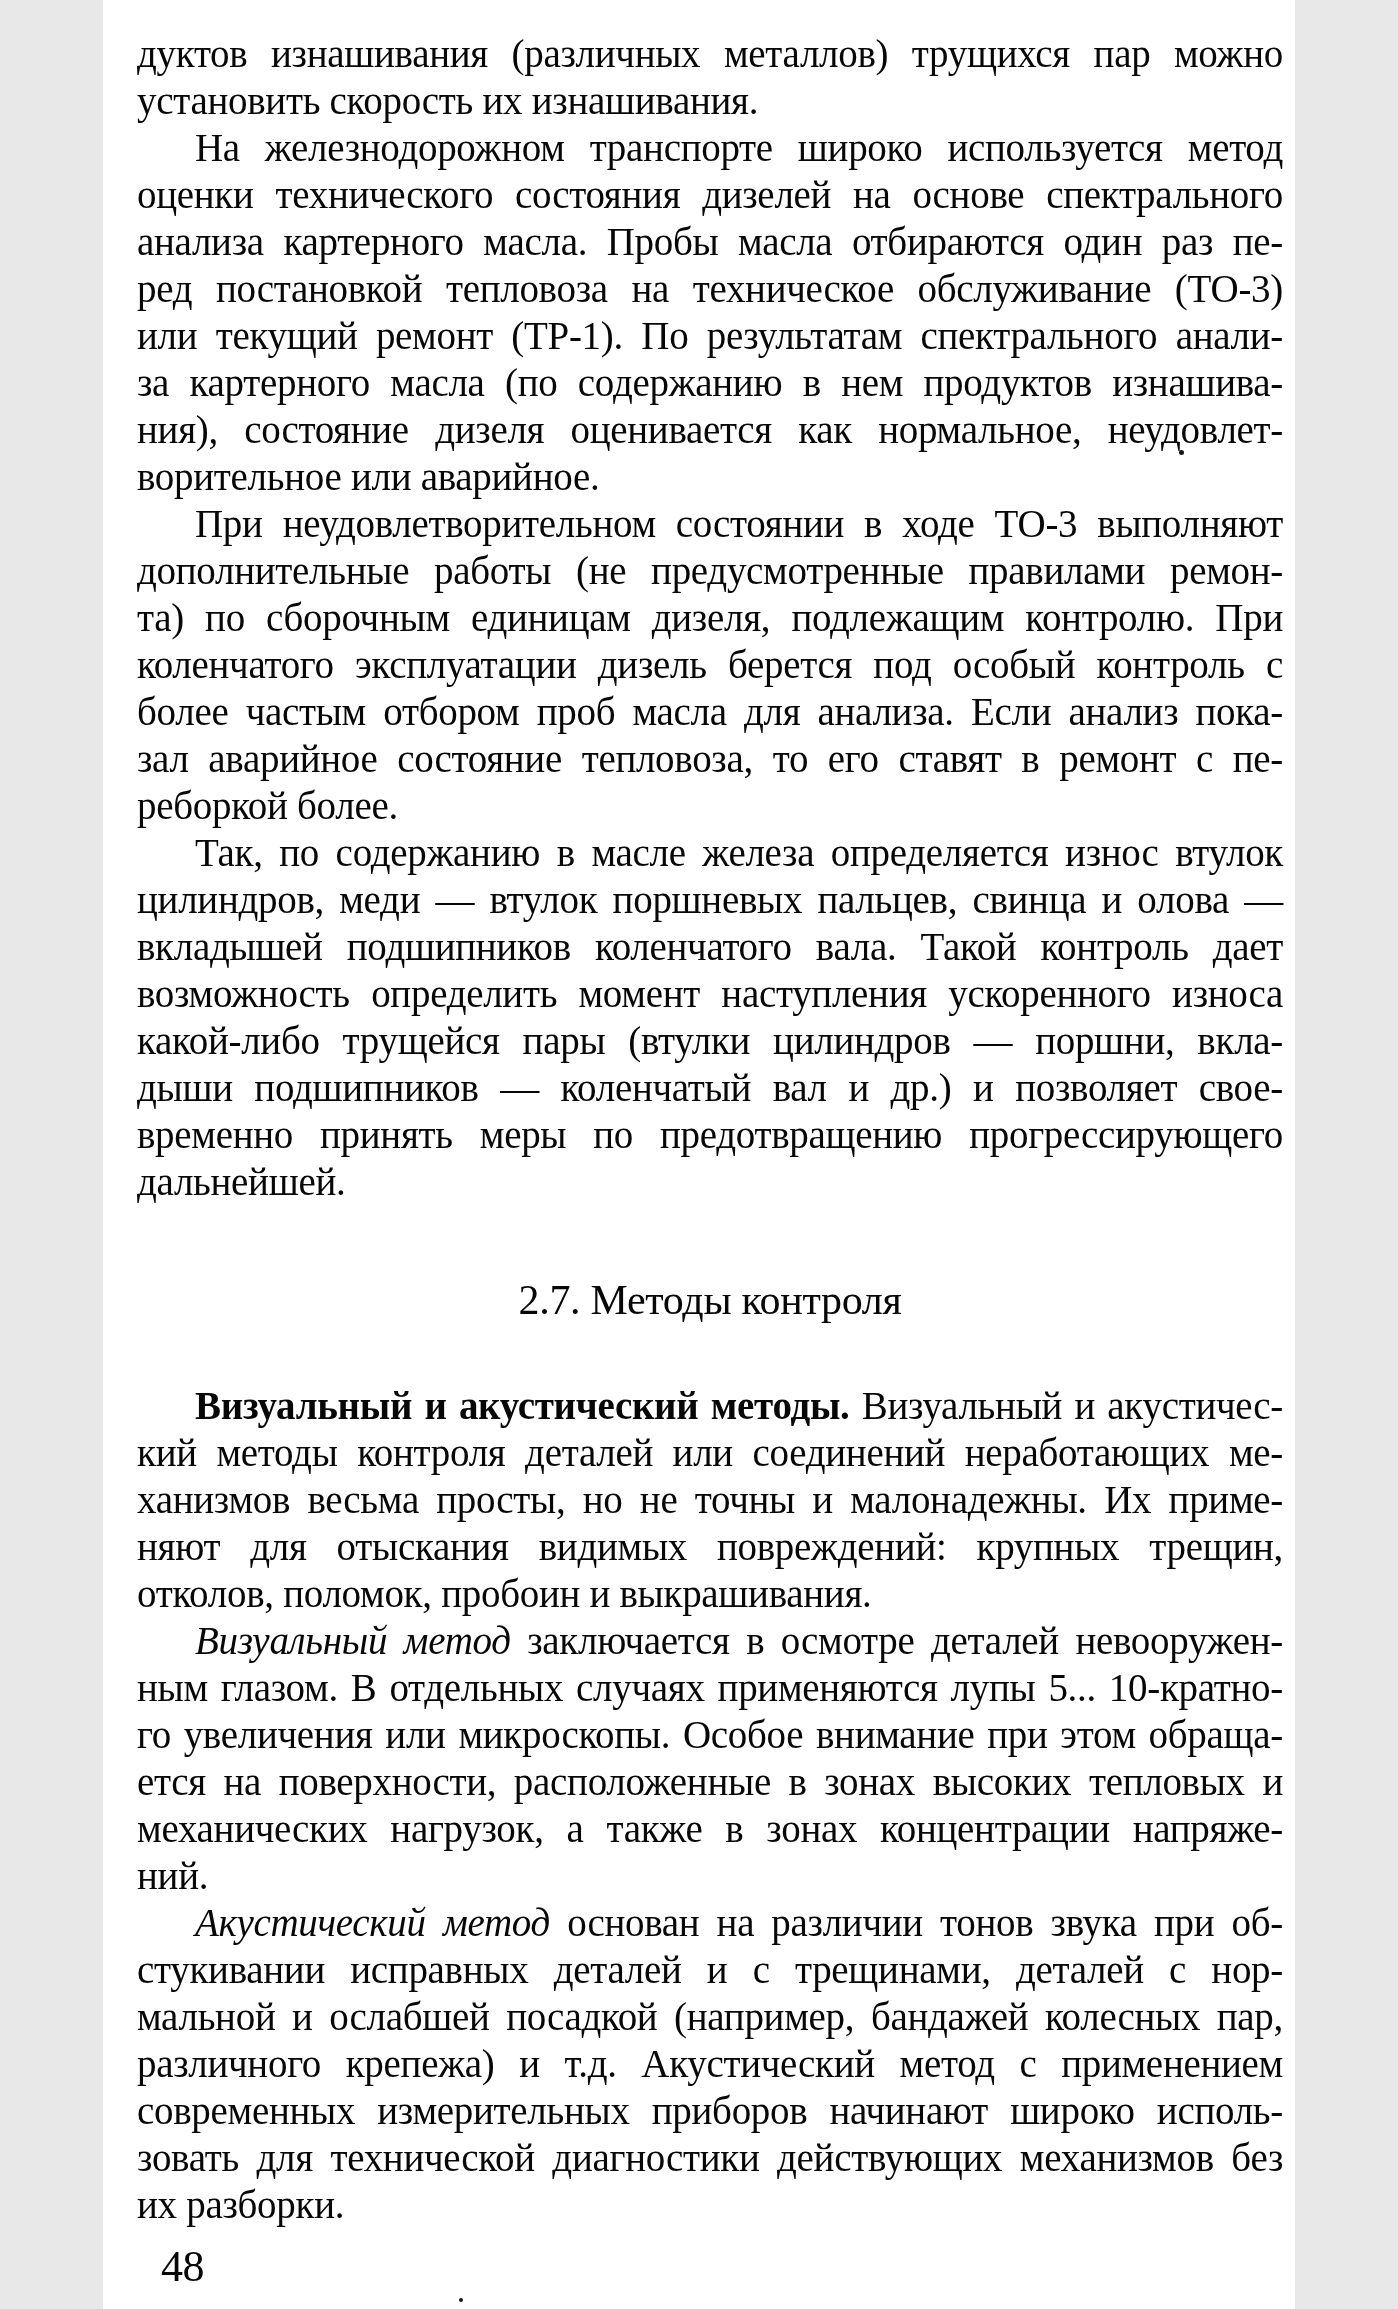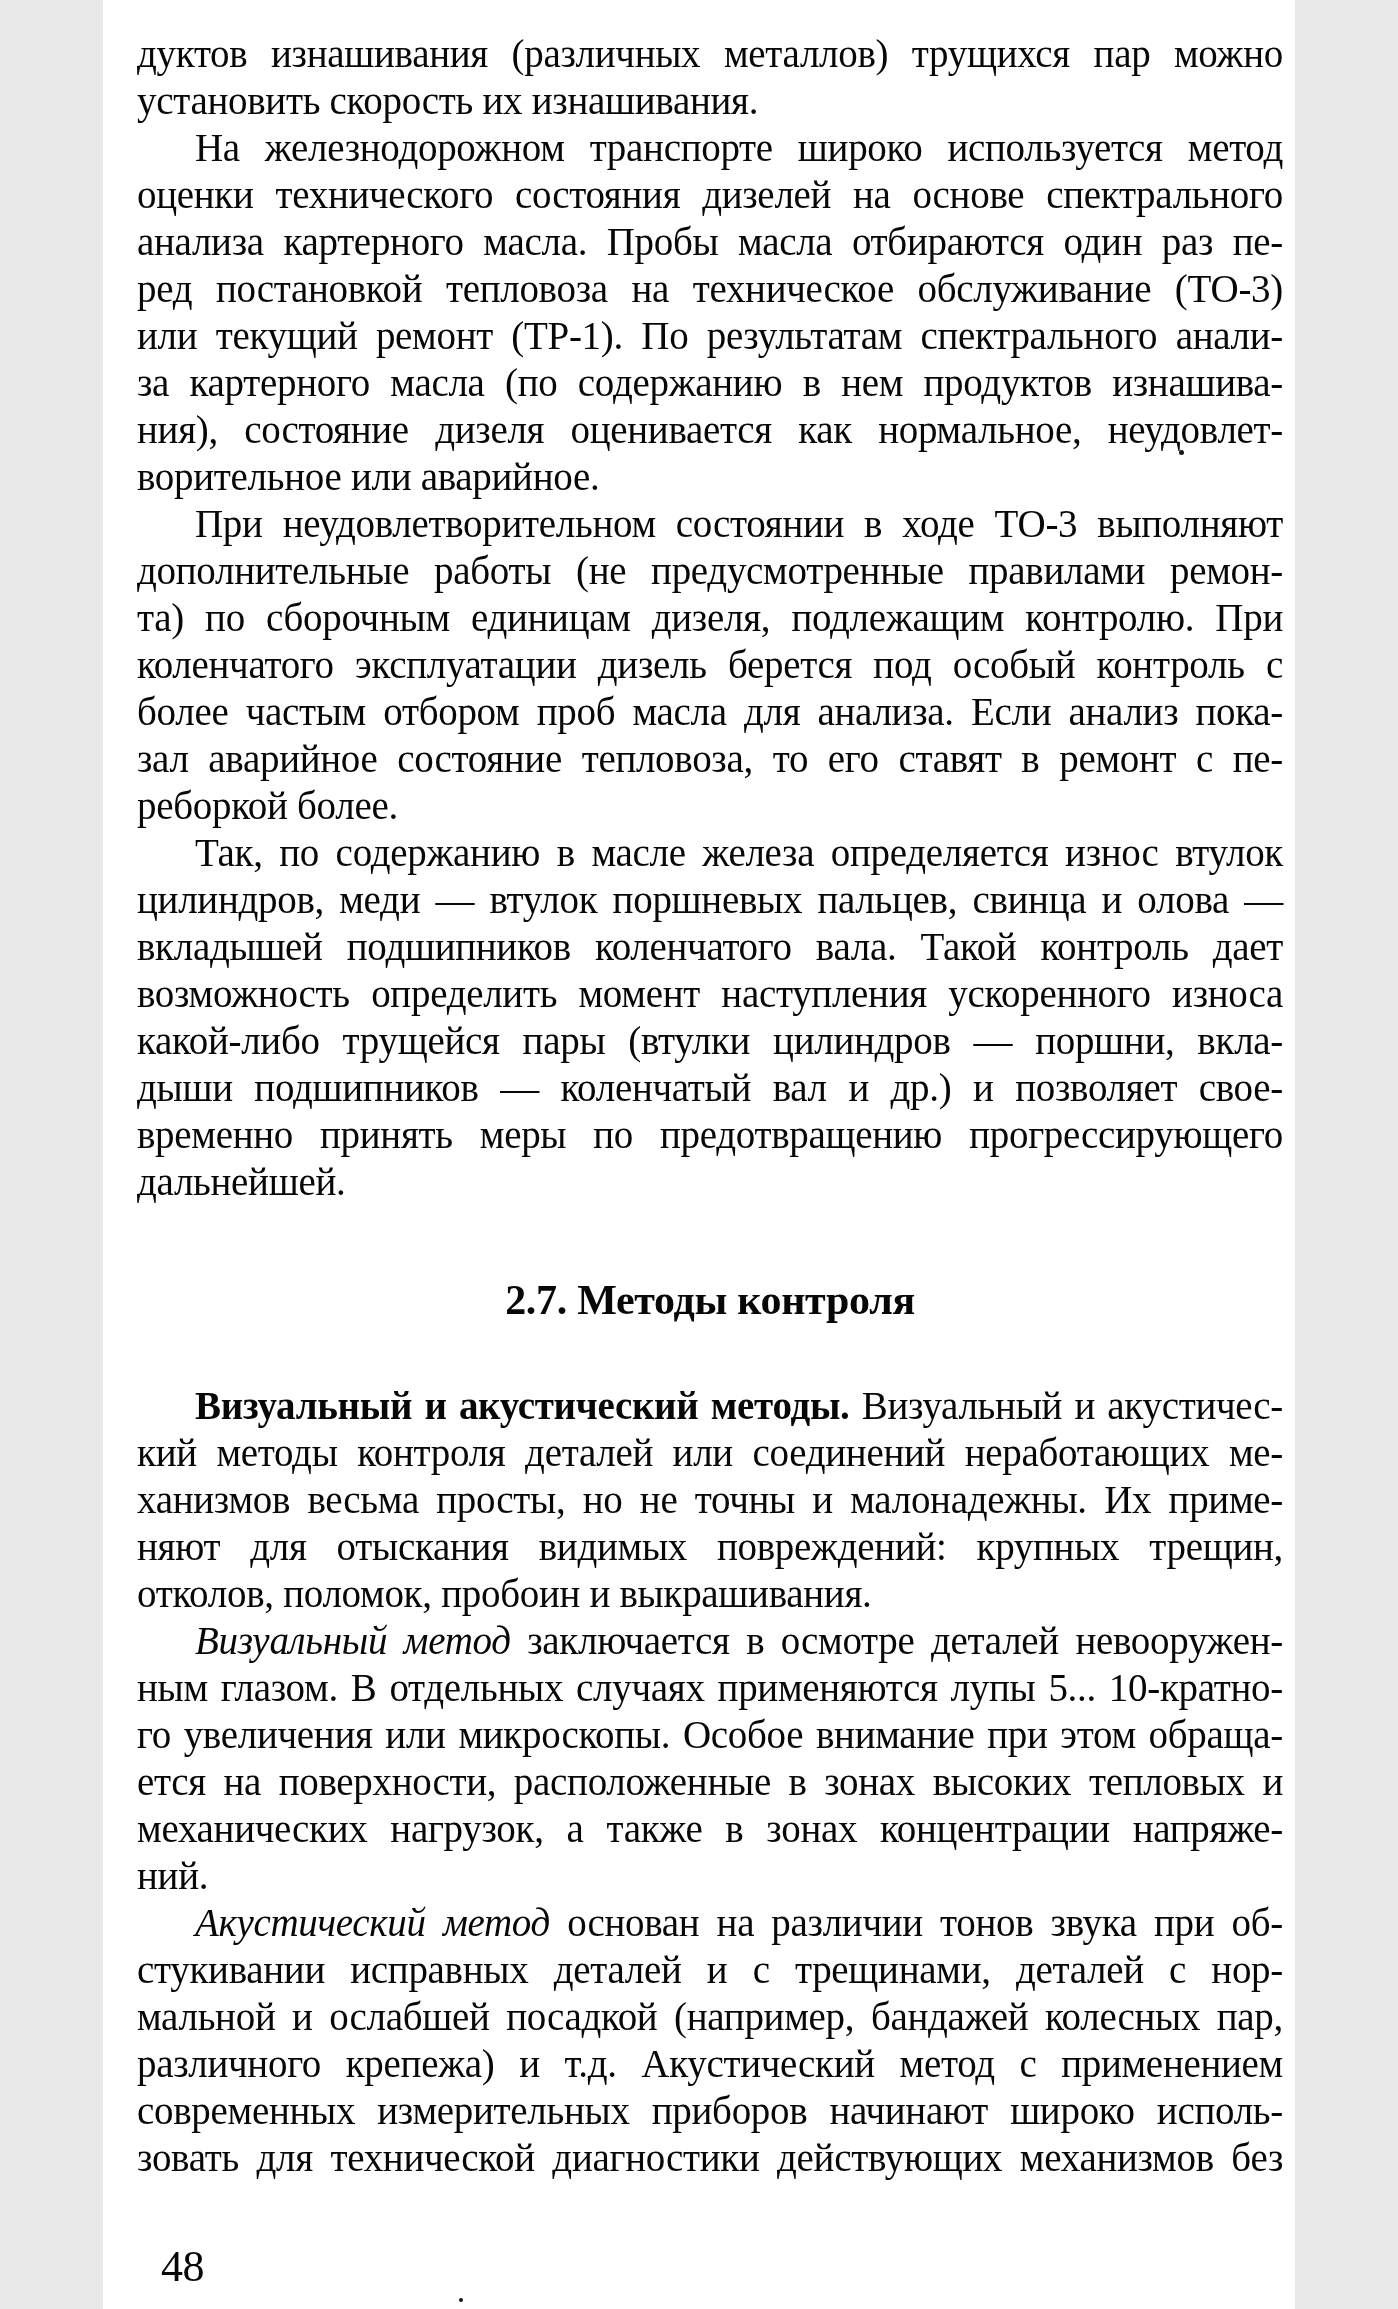--- a/index.html
+++ b/index.html
@@ -30,21 +30,21 @@
     white-space: normal;
   }
   .ln.first { text-indent: 58px; }
   .ln.last { text-align-last: left; }
   .b { font-weight: bold; }
   .i { font-style: italic; }
   .heading {
     margin: 72px 0 58px 0;
     font-size: 42px;
     line-height: 47px;
-    font-weight: bold;
+    font-weight: normal;
     text-align: center;
     text-align-last: center;
     letter-spacing: -0.3px;
   }
   .page-number {
     position: absolute;
     left: 58px;
     top: 2242px;
     font-size: 44px;
     line-height: 50px;
@@ -123,20 +123,21 @@
     </div>
 
     <div class="para">
       <div class="ln first"><span class="i">Акустический метод</span>
         <span>основан на различии тонов звука при об-</span></div>
       <div class="ln">стукивании исправных деталей и с трещинами, деталей с нор-</div>
       <div class="ln">мальной и ослабшей посадкой (например, бандажей колесных пар,</div>
       <div class="ln">различного крепежа) и т.д. Акустический метод с применением</div>
       <div class="ln">современных измерительных приборов начинают широко исполь-</div>
       <div class="ln">зовать для технической диагностики действующих механизмов без</div>
+      <div class="ln last">их разборки.</div>
     </div>
 
   </div>
 
   <div class="page-number">48</div>
 
   <div class="speck speck-1"></div>
   <div class="speck speck-2"></div>
 </div>
 

